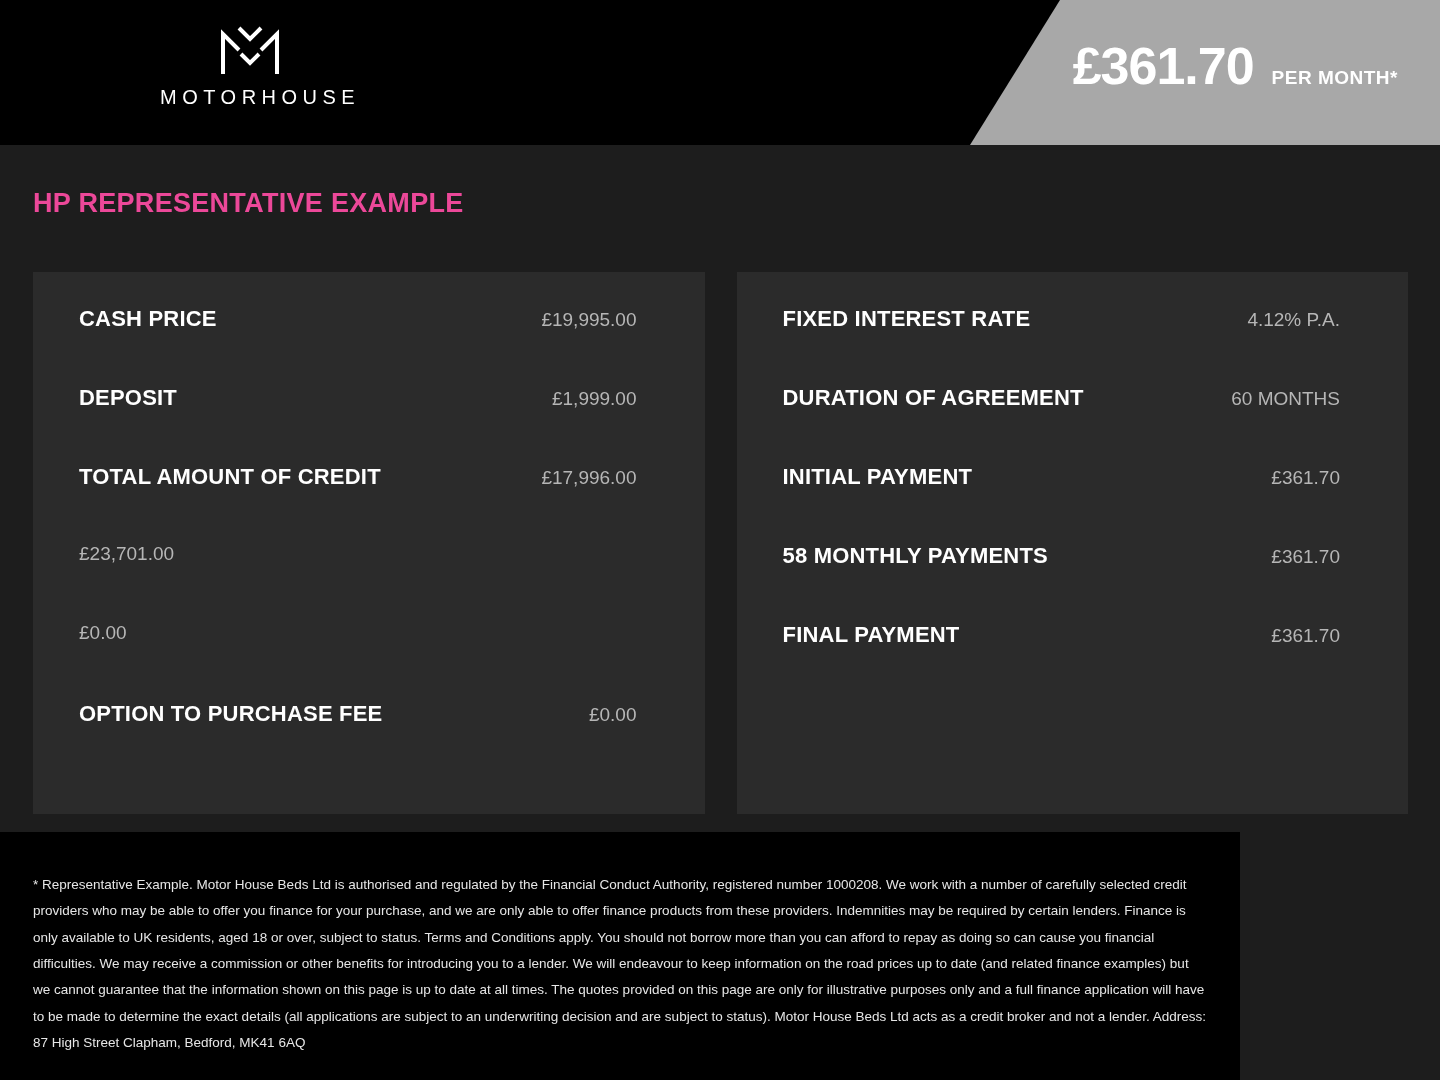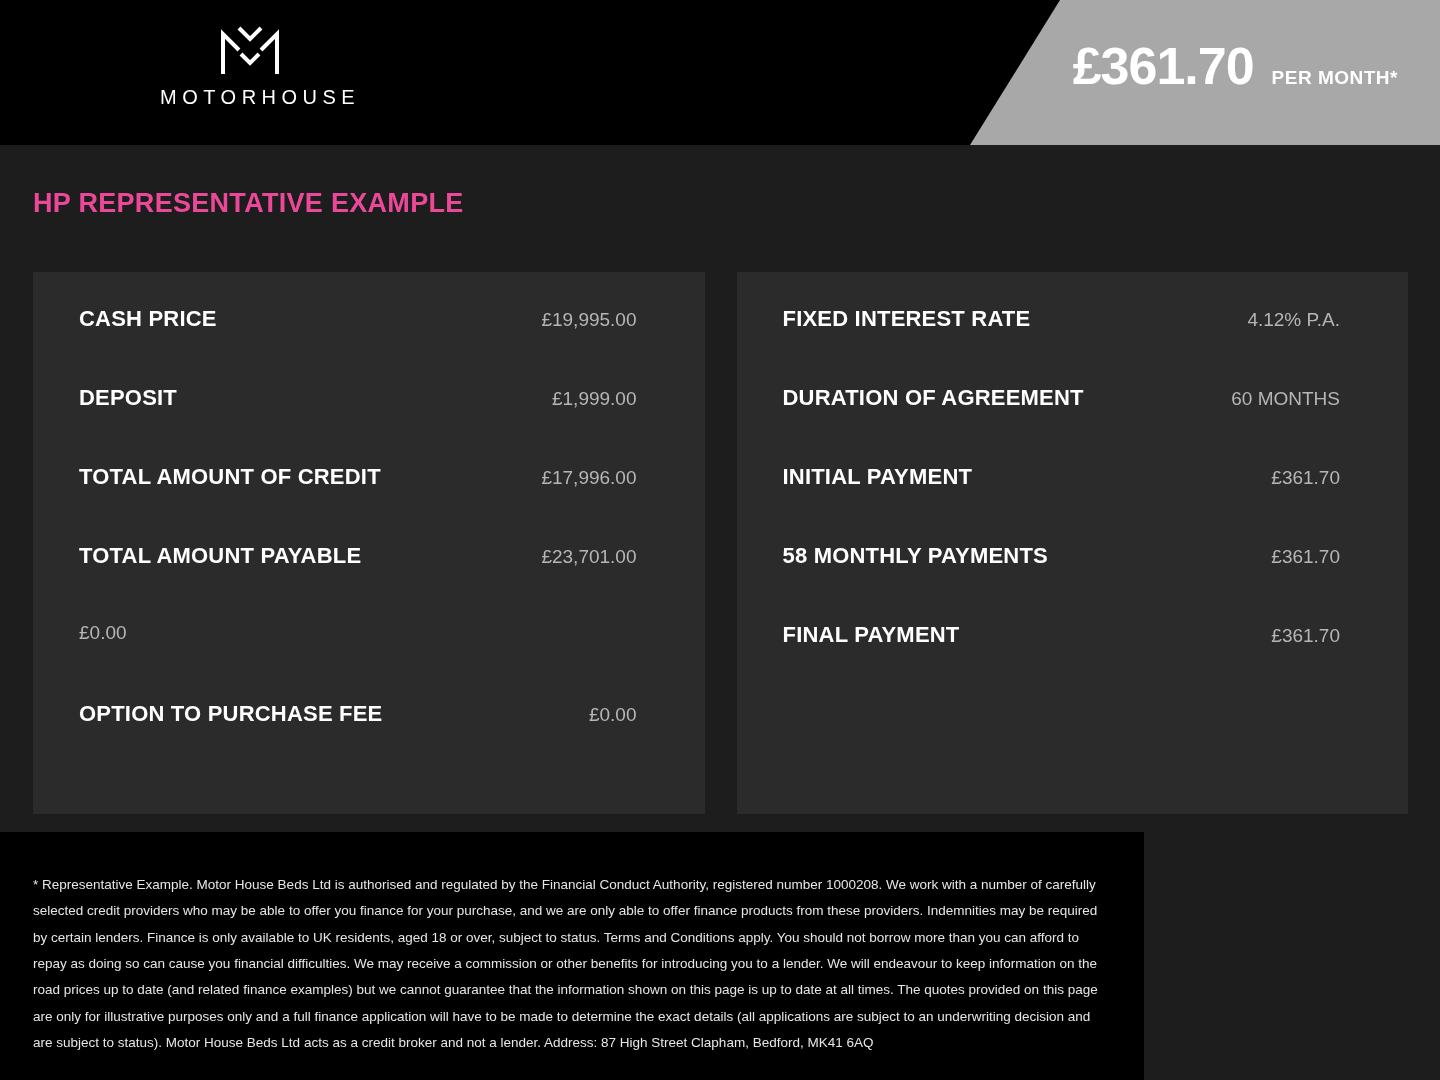--- a/index.html
+++ b/index.html
@@ -104,21 +104,21 @@
     font-size: 19px;
     font-weight: 400;
     color: #b6b6b6;
     white-space: nowrap;
   }
 
   
   .disclaimer {
     position: absolute;
     left: 0; top: 832px;
-    width: 1144px;
+    width: 1240px;
     height: 248px;
     background: #000;
     padding: 40px 33px 1px 33px;
   }
   .disclaimer p {
     font-size: 13.5px;
     line-height: 1.95;
     color: #e6e6e6;
     max-width: 1300px;
     font-weight: 400;
@@ -161,21 +161,20 @@
       </div>
       <div class="row">
         <span class="row-label">DEPOSIT</span>
         <span class="row-value">£1,999.00</span>
       </div>
       <div class="row">
         <span class="row-label">TOTAL AMOUNT OF CREDIT</span>
         <span class="row-value">£17,996.00</span>
       </div>
       <div class="row">
-        <span class="row-label">TOTAL AMOUNT PAYABLE</span>
         <span class="row-value">£23,701.00</span>
       </div>
       <div class="row">
         <span class="row-value">£0.00</span>
       </div>
       <div class="row">
         <span class="row-label">OPTION TO PURCHASE FEE</span>
         <span class="row-value">£0.00</span>
       </div>
     </div>

